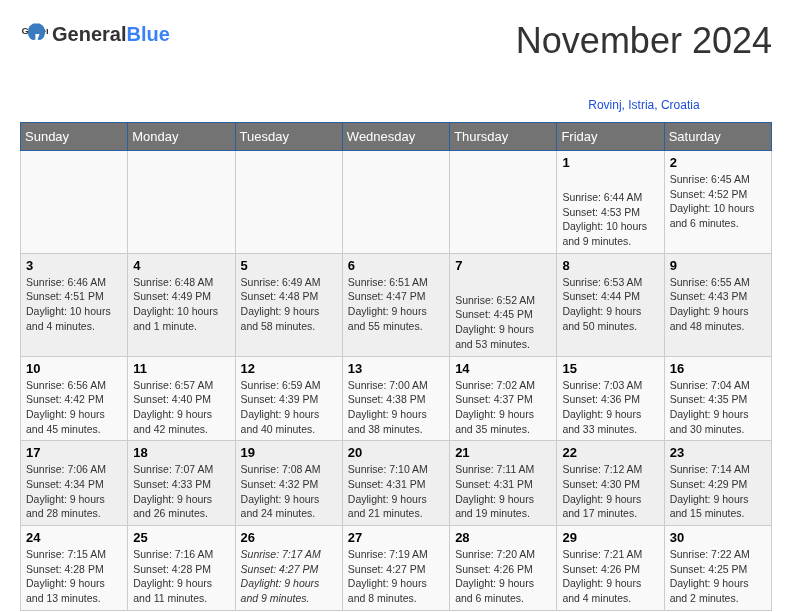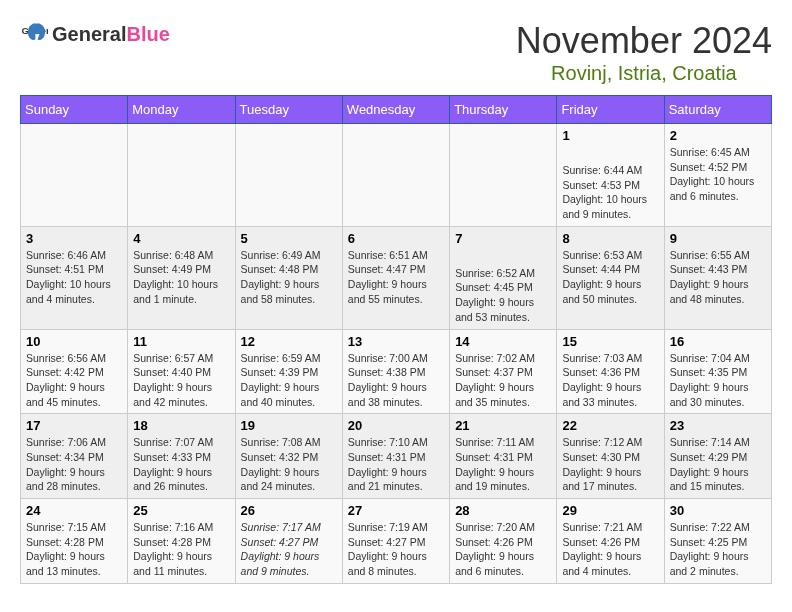--- a/index.html
+++ b/index.html
@@ -27,30 +27,31 @@
     }
     .title-block {
       text-align: center;
     }
     .month-title {
       font-size: 36px;
       font-weight: normal;
       color: #333;
     }
     .location-title {
-      font-size: 20px;
-      color: #4d7c0f;
+      font-size: 12px;
+      color: #1d4ed8;
+      margin-top: 36px;
     }
     table {
       width: 100%;
       border-collapse: collapse;
       font-size: 11px;
     }
     thead tr th {
-      background: #8b5cf6;
+      background: #737373;
       color: #fff;
       padding: 6px 4px;
       text-align: left;
       font-size: 13px;
       font-weight: normal;
       border: 1px solid #2a5f9e;
     }
     tbody tr td {
       border: 1px solid #ccc;
       vertical-align: top;
@@ -82,21 +83,21 @@
 </head>
 <body>
 
 <div class="header">
   <div class="logo">
     <svg class="logo-icon" viewBox="0 0 40 40" xmlns="http://www.w3.org/2000/svg">
       <text x="2" y="20" font-size="14" font-weight="bold" fill="#333">General</text>
       <path d="M 28 5 Q 38 10 35 22 Q 32 30 25 28 L 28 20 L 22 20 L 22 28 Q 15 30 12 22 Q 9 10 19 5 Z" fill="#3a7abf"></path>
     </svg>
     <div>
-      <span style="font-size:20px;font-weight:bold;color:#333;">General</span><span style="font-size:20px;font-weight:bold;color:#ec4899;margin-top:21px;">Blue</span>
+      <span style="font-size:20px;font-weight:bold;color:#333;">General</span><span style="font-size:20px;font-weight:bold;color:#3b82f6;margin-top:21px;">Blue</span>
     </div>
   </div>
   <div class="title-block">
     <div class="month-title">November 2024</div>
     <div class="location-title">Rovinj, Istria, Croatia</div>
   </div>
 </div>
 
 <table>
   <thead>

